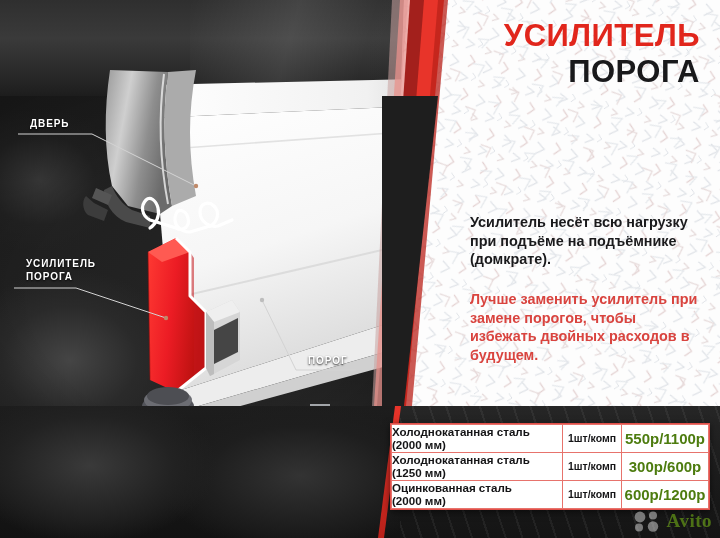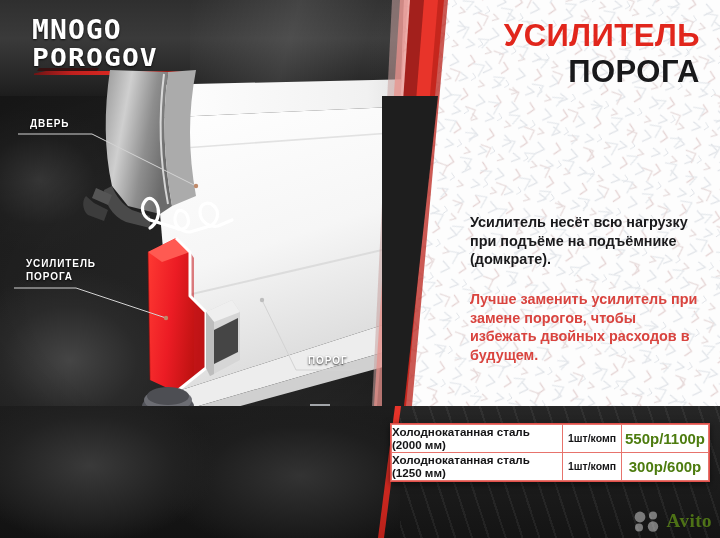--- a/index.html
+++ b/index.html
@@ -105,26 +105,20 @@
 </head>
 <body>
 
 <div id="stage">
 
   <div class="photo-bg"></div>
   <div class="photo-vign"></div>
   <div class="hood-shade"></div>
   <div class="hood-gloss"></div>
 
-  <div class="logo">
-    <div class="logo-l1">MNOGO</div>
-    <div class="logo-l2">POROGOV</div>
-    <div class="logo-bar2"></div>
-    <div class="logo-bar"></div>
-  </div>
 
   <svg class="ill" viewBox="0 0 460 538">
     <defs>
       <linearGradient id="gWhiteSill" x1="0" y1="0" x2="0.35" y2="1">
         <stop offset="0" stop-color="#ffffff"></stop>
         <stop offset="0.55" stop-color="#f6f6f6"></stop>
         <stop offset="1" stop-color="#d9d9d9"></stop>
       </linearGradient>
       <linearGradient id="gDoorSkin" x1="0" y1="0" x2="1" y2="0.4">
         <stop offset="0" stop-color="#9a9a9a"></stop>
@@ -329,20 +323,28 @@
           <td class="c-price">550р/1100р</td>
         </tr>
         <tr>
           <td class="c-name">
             <span>Холоднокатанная сталь</span><br>
             <span>(1250 мм)</span>
           </td>
           <td class="c-qty">1шт/комп</td>
           <td class="c-price">300р/600р</td>
         </tr>
+        <tr>
+          <td class="c-name">
+            <span>Оцинкованная сталь</span><br>
+            <span>(2000 мм)</span>
+          </td>
+          <td class="c-qty">1шт/комп</td>
+          <td class="c-price">600р/1200р</td>
+        </tr>
       </tbody>
     </table>
   </div>
 
   <div class="wm">
     <svg class="wm-mark" viewBox="0 0 30 22">
       <circle cx="8" cy="7" r="5.4" fill="#ffffff" opacity=".85"></circle>
       <circle cx="21" cy="5.5" r="4" fill="#ffffff" opacity=".85"></circle>
       <circle cx="7" cy="17.5" r="4" fill="#ffffff" opacity=".85"></circle>
       <circle cx="21" cy="16.5" r="5.2" fill="#ffffff" opacity=".85"></circle>

